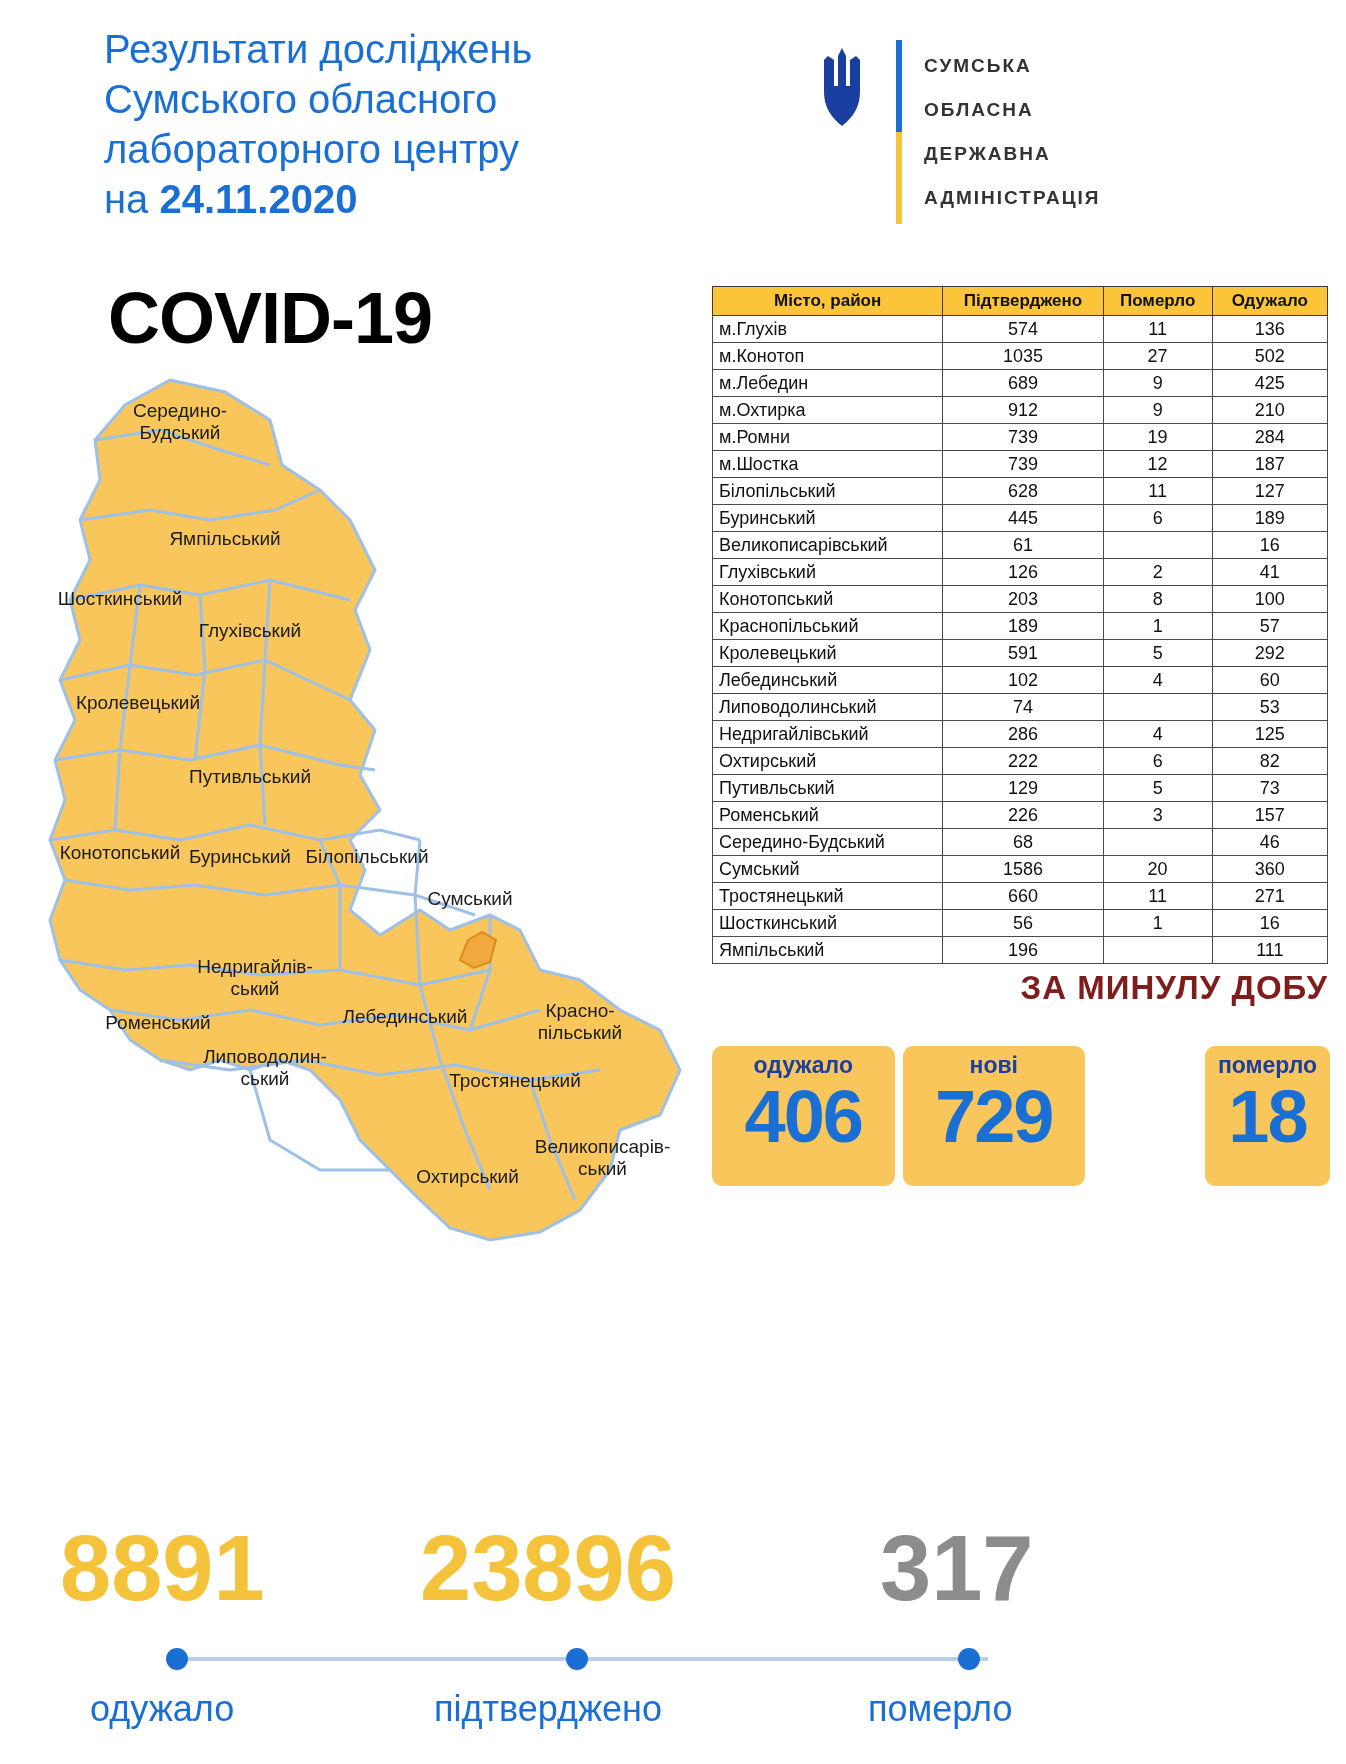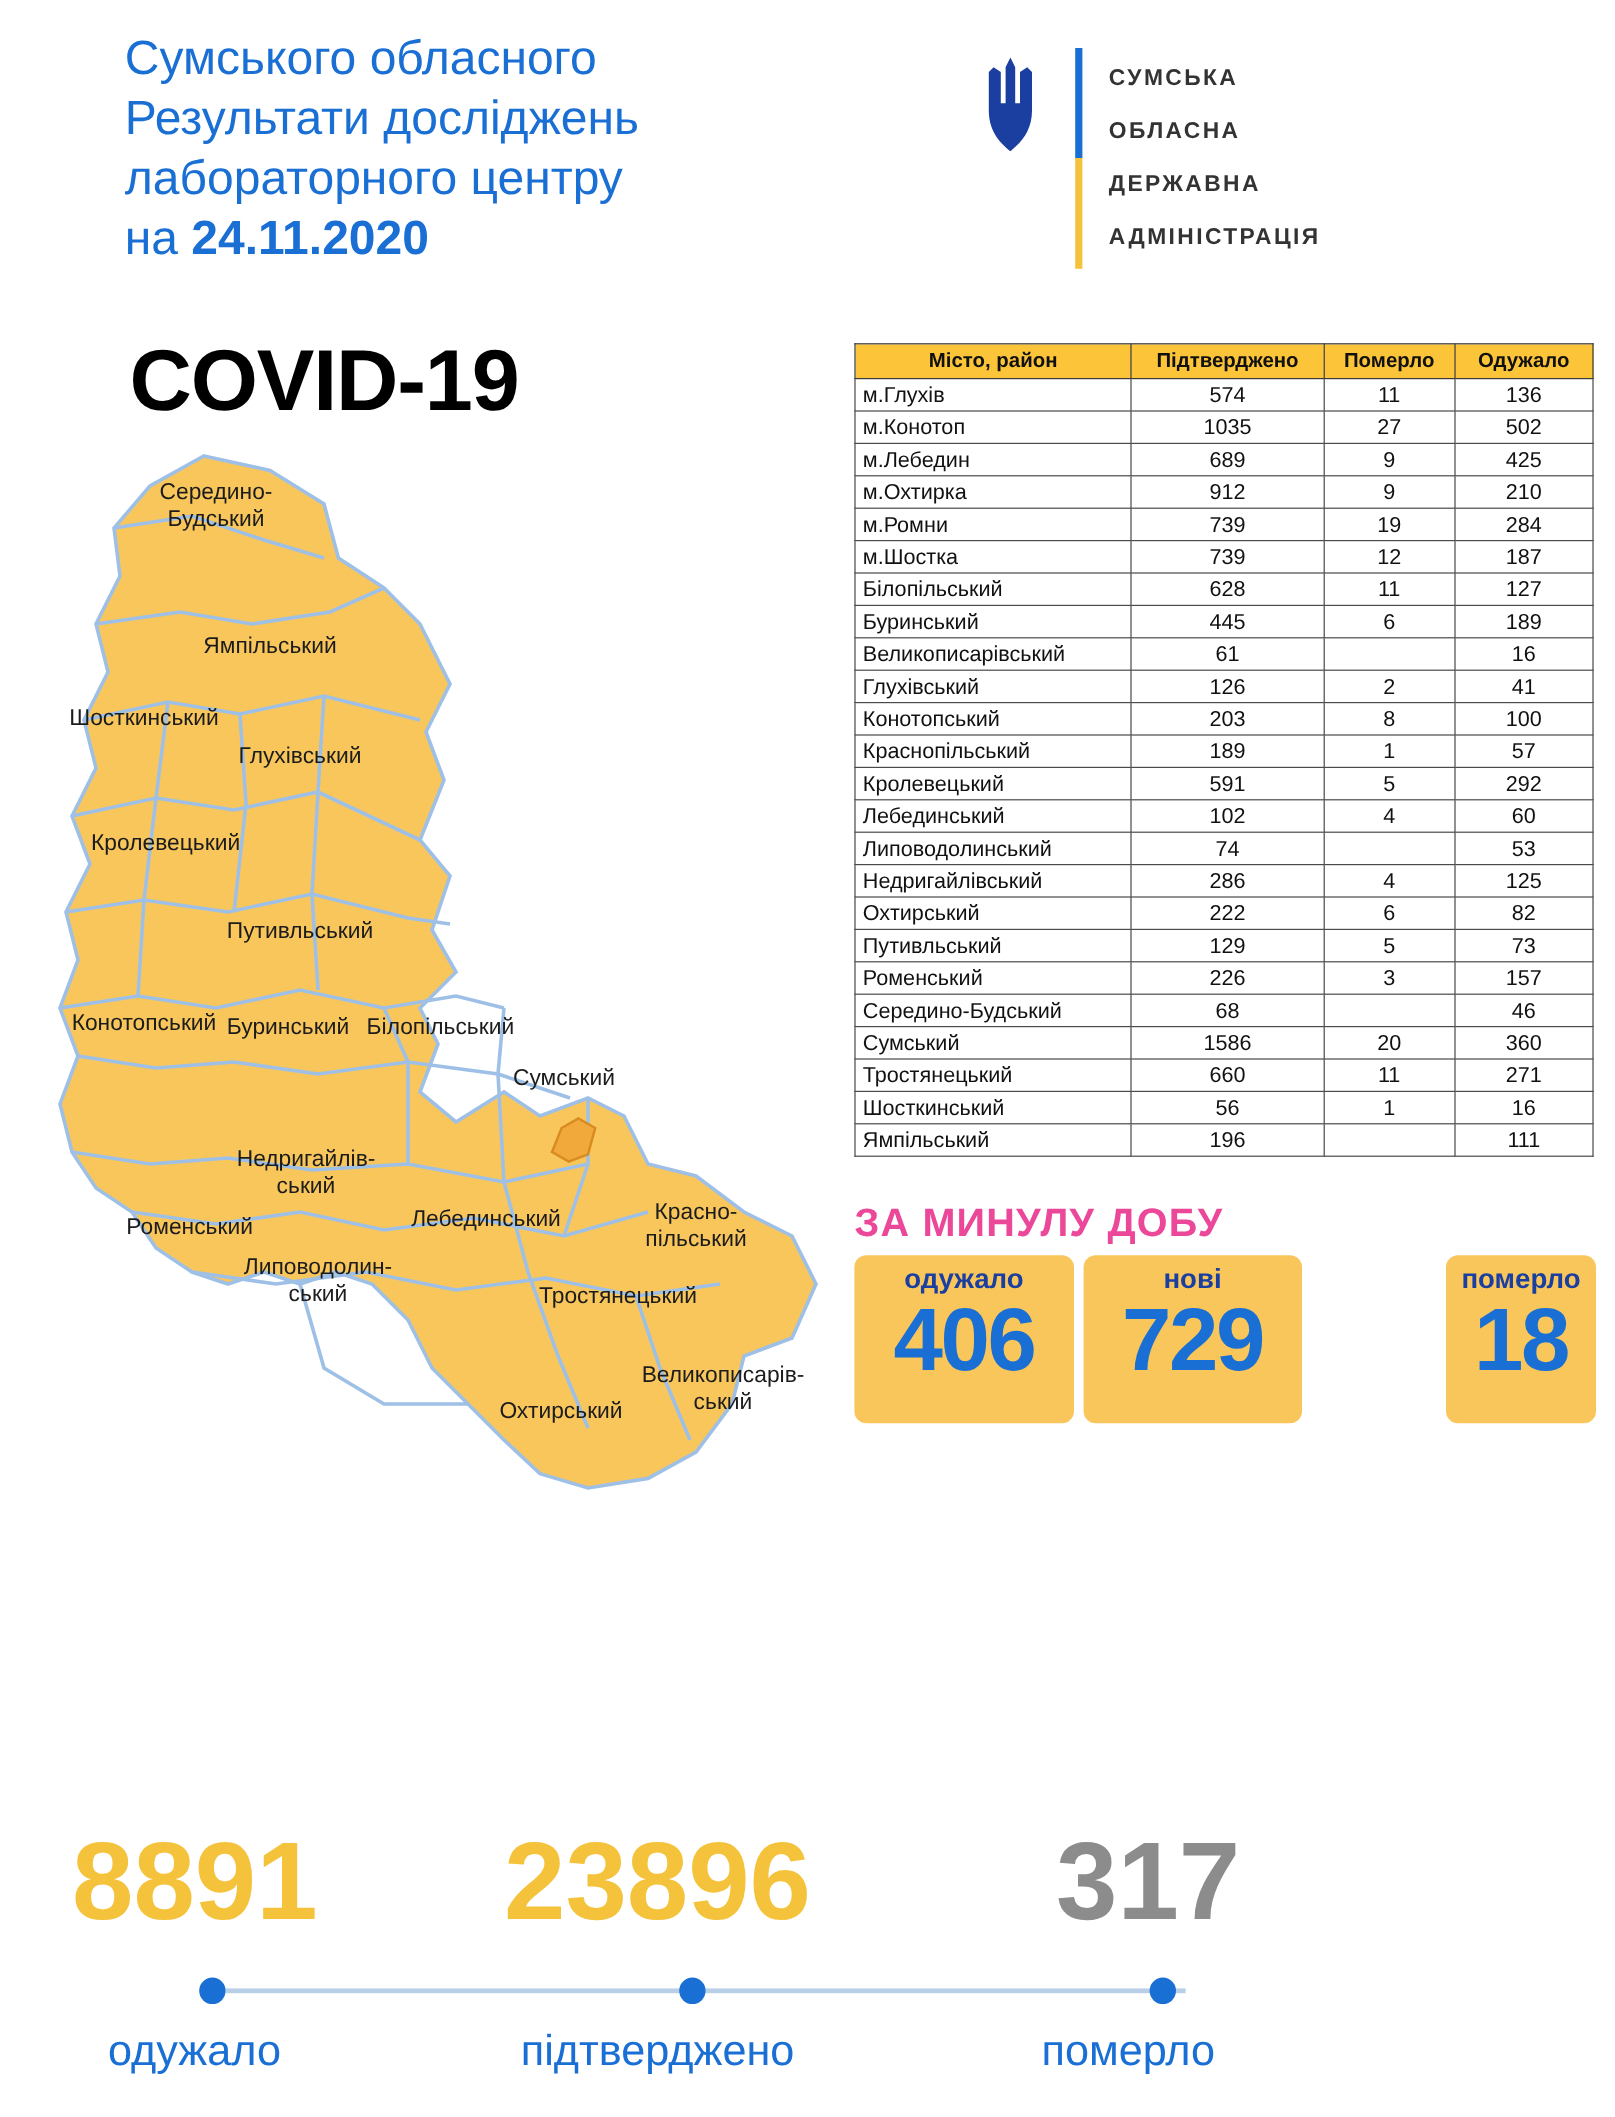--- a/index.html
+++ b/index.html
@@ -131,24 +131,24 @@
   td.name { text-align: left; width: 234px; }
   td.num  { text-align: center; }
   td.c1 { width: 160px; }
   td.c2 { width: 106px; }
   td.c3 { width: 114px; }
 
   
   .daily-title {
     position: absolute;
     left: 712px;
-    top: 1000px;
+    top: 969px;
     width: 616px;
-    text-align: left;
-    color: #ec4899;
+    text-align: right;
+    color: #7f1d1d;
     font-size: 33px;
     font-weight: bold;
     letter-spacing: 1px;
   }
   .daily-cards {
     position: absolute;
     left: 712px;
     top: 1046px;
     width: 618px;
     height: 140px;
@@ -211,22 +211,22 @@
     border-radius: 50%;
     background: #1a6fd4;
     top: 128px;
   }
 </style>
 </head>
 <body>
 
 <div class="header">
   <div class="title-block">
+    <div>Результати досліджень</div>
     <div>Сумського обласного</div>
-    <div>Результати досліджень</div>
     <div>лабораторного центру</div>
     <div>
       <span>на </span><span class="date">24.11.2020</span>
     </div>
   </div>
 
   <div class="covid-title">COVID-19</div>
 
   <div class="logo">
     <div class="trident">

